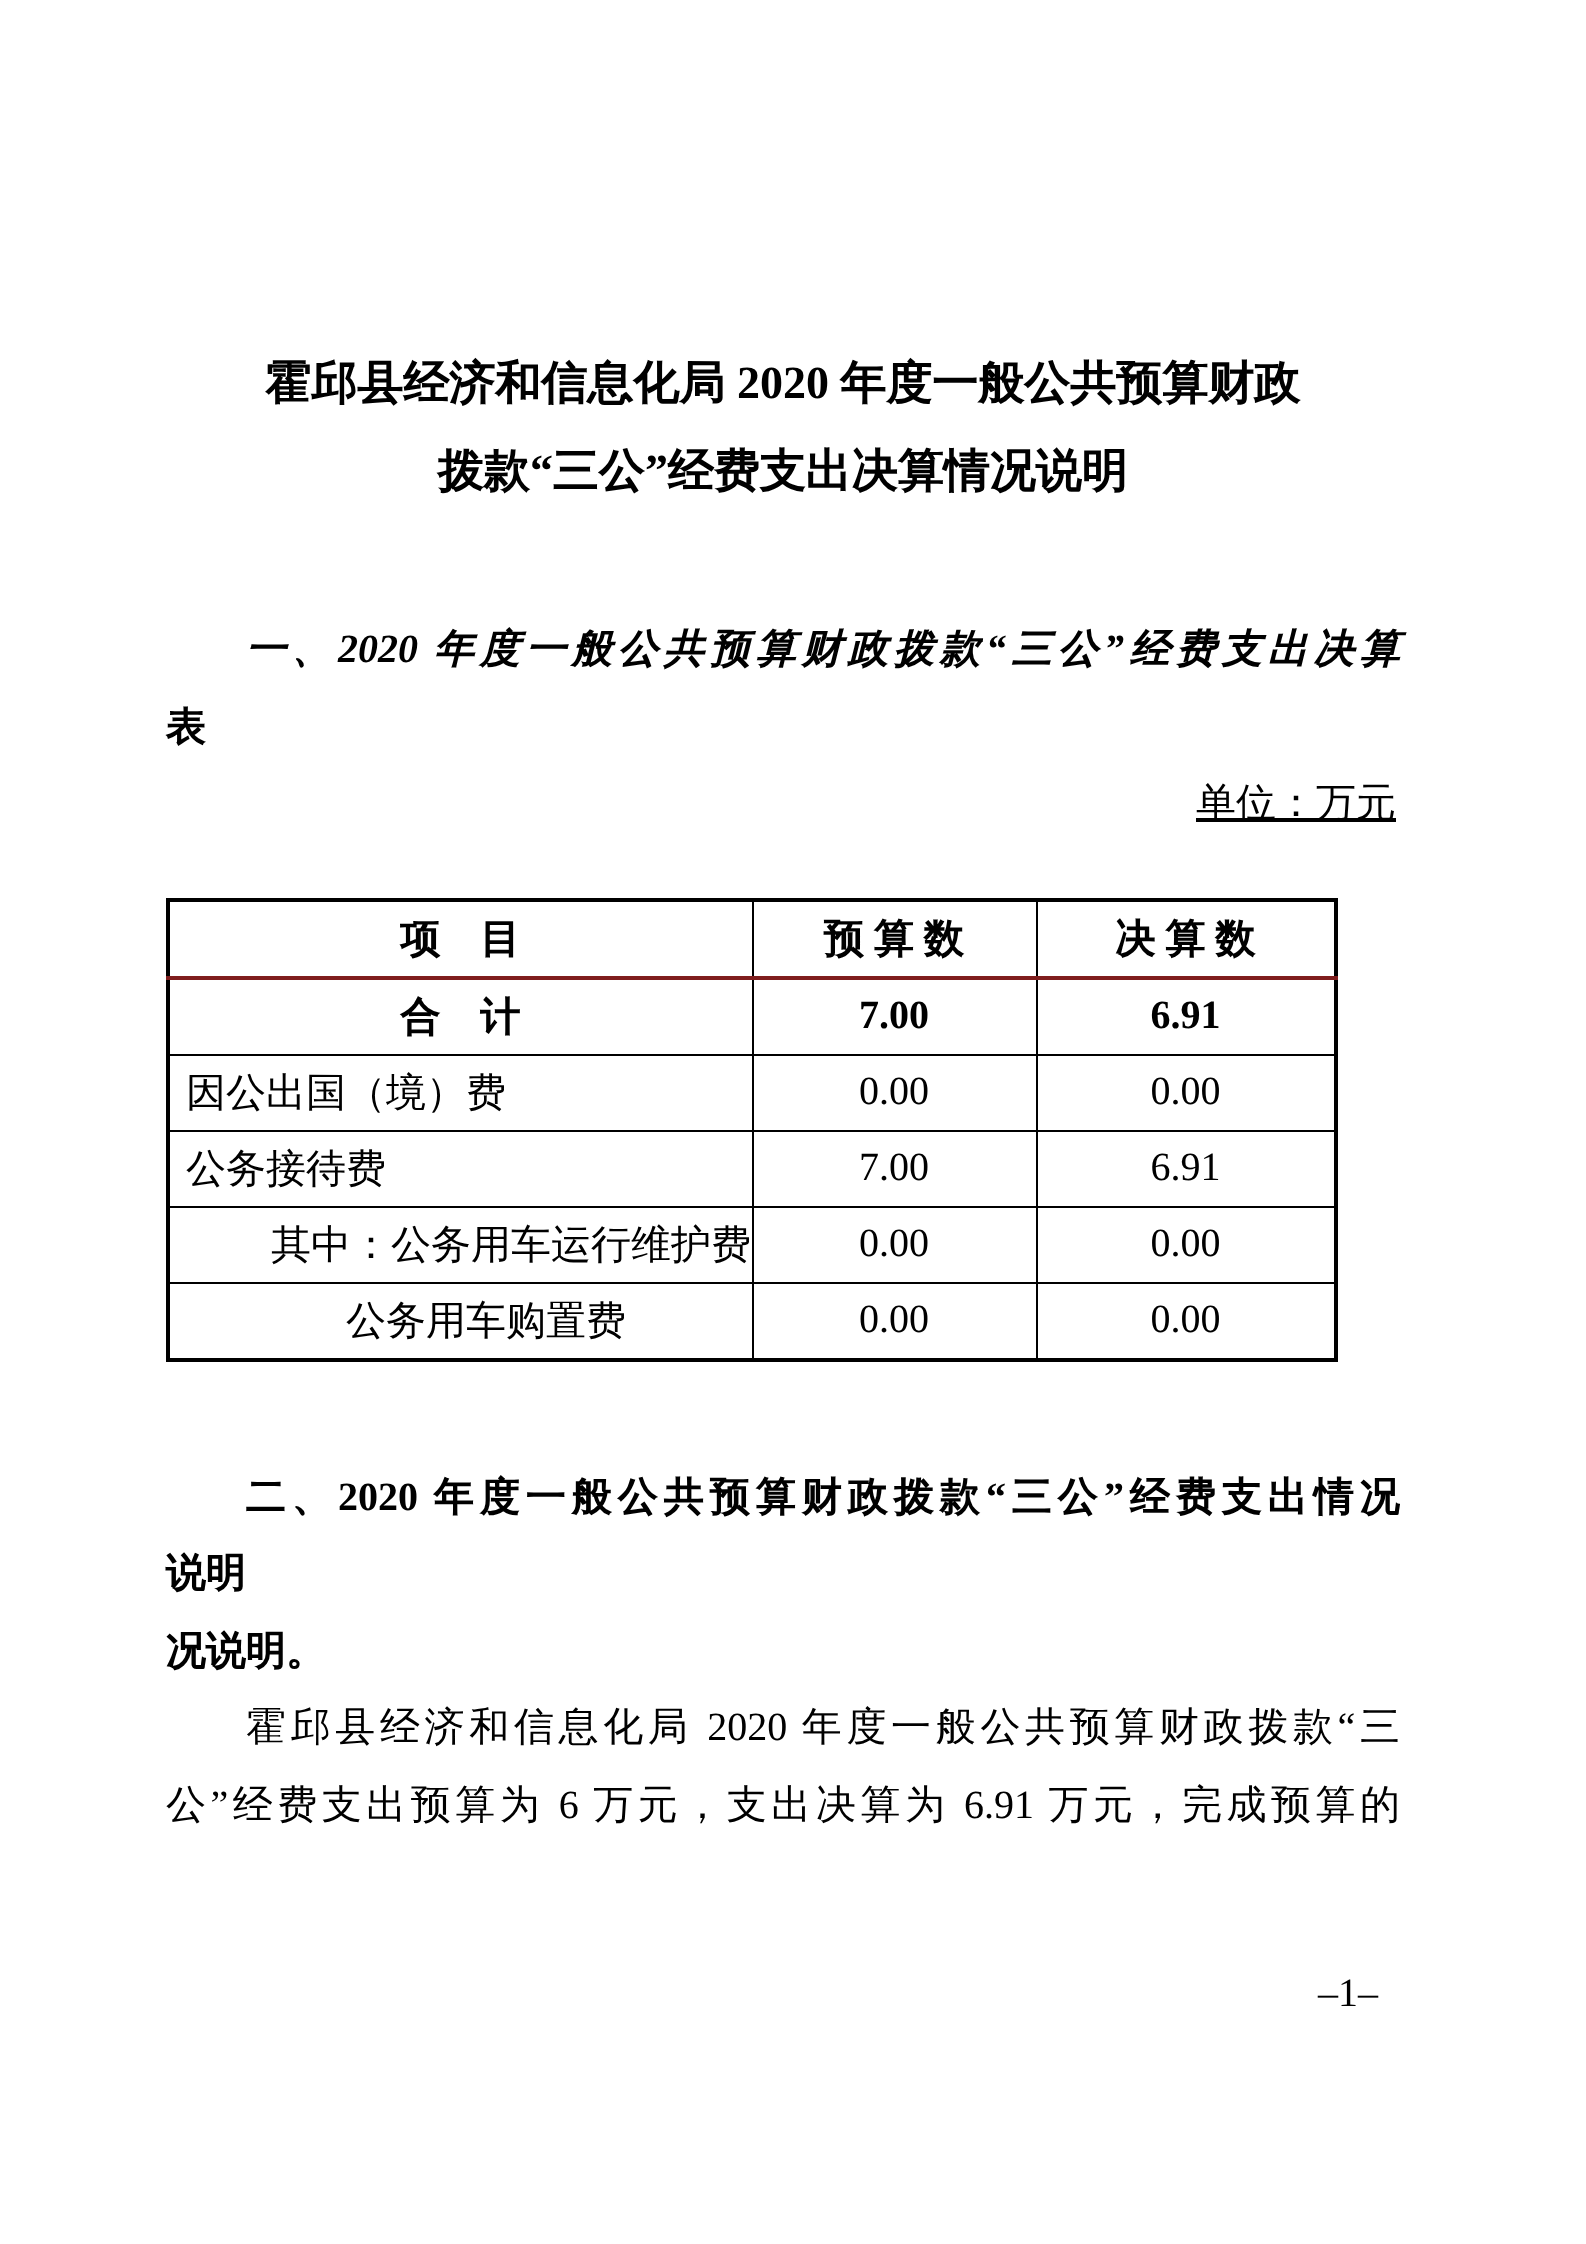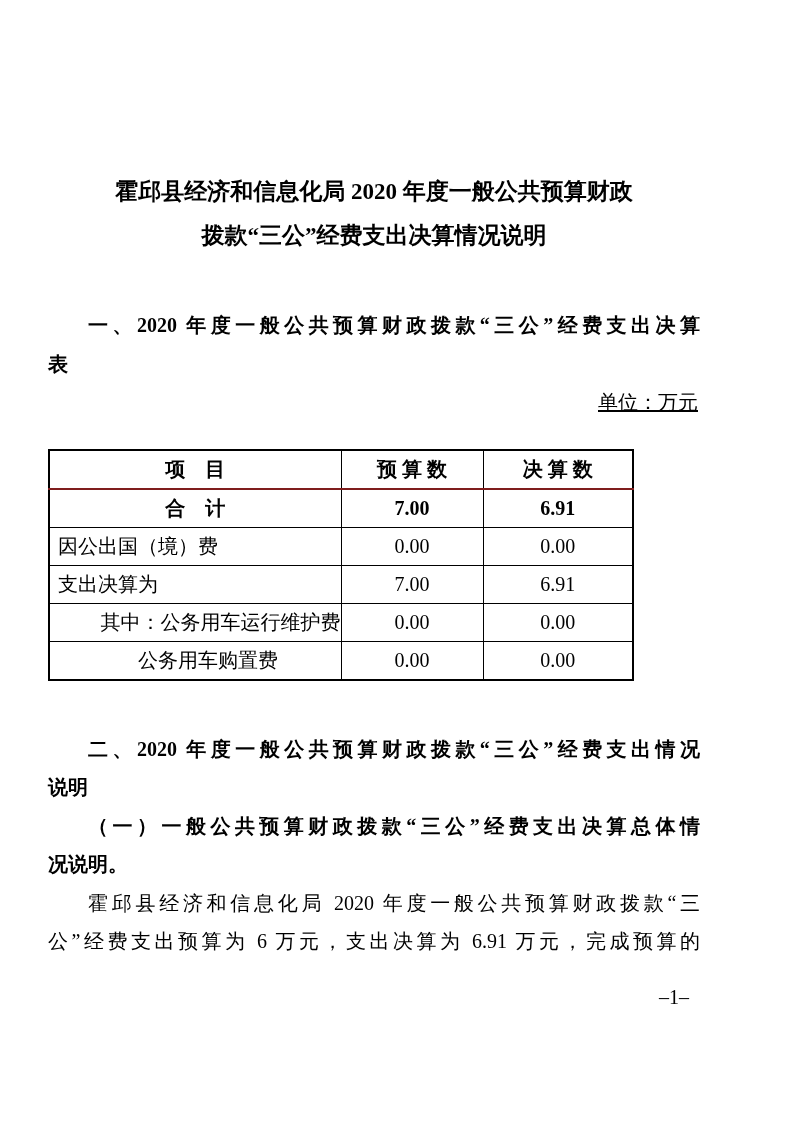--- a/index.html
+++ b/index.html
@@ -10,21 +10,21 @@
   .page {
     position: relative;
     width: 793px;
     height: 1122px;
     background: #ffffff;
     color: #000000;
     font-family: "Liberation Serif", "DejaVu Serif", serif;
     overflow: hidden;
   }
   .content {
-    padding: 170px 93px 0 48px;
+    padding: 170px 93px 0 83px;
   }
   .doc-title {
     margin: 0;
     font-size: 23px;
     font-weight: bold;
     text-align: center;
     line-height: 44px;
   }
   .title-line { display: block; }
 
@@ -32,21 +32,21 @@
     margin: 0;
     font-size: 20px;
     line-height: 38.5px;
   }
   .bold { font-weight: bold; }
   .indent2 { text-indent: 40px; }
   .jline {
     text-align: justify;
     text-align-last: justify;
   }
-  .h-first { margin-top: 48px; }
+  .h-first { margin-top: 48px; font-style: italic; }
   .unit-line {
     text-align: right;
     padding-right: 2px;
     text-decoration: underline;
   }
 
   table.budget-table {
     margin-top: 27px;
     width: 584px;
     border-collapse: collapse;
@@ -114,41 +114,40 @@
           <td class="cell-center">合　计</td>
           <td class="cell-num">7.00</td>
           <td class="cell-num">6.91</td>
         </tr>
         <tr>
           <td class="cell-item">因公出国（境）费</td>
           <td class="cell-num">0.00</td>
           <td class="cell-num">0.00</td>
         </tr>
         <tr>
-          <td class="cell-item">支出决算为</td>
+          <td class="cell-item">公务接待费</td>
           <td class="cell-num">7.00</td>
           <td class="cell-num">6.91</td>
         </tr>
         <tr class="ind1">
           <td class="cell-item">其中：公务用车运行维护费</td>
           <td class="cell-num">0.00</td>
           <td class="cell-num">0.00</td>
         </tr>
         <tr class="ind2">
           <td class="cell-item">公务用车购置费</td>
           <td class="cell-num">0.00</td>
           <td class="cell-num">0.00</td>
         </tr>
       </tbody>
     </table>
 
     <p class="para bold indent2 jline sec2">二、2020 年度一般公共预算财政拨款“三公”经费支出情况</p>
     <p class="para bold">说明</p>
 
-    <p class="para bold indent2 jline">（一）一般公共预算财政拨款“三公”经费支出决算总体情</p>
     <p class="para bold">况说明。</p>
 
     <p class="para indent2 jline">霍邱县经济和信息化局 2020 年度一般公共预算财政拨款“三</p>
     <p class="para jline">公”经费支出预算为 6 万元，支出决算为 6.91 万元，完成预算的</p>
 
   </div>
 
   <div class="page-num">–1–</div>
 </div>
 

